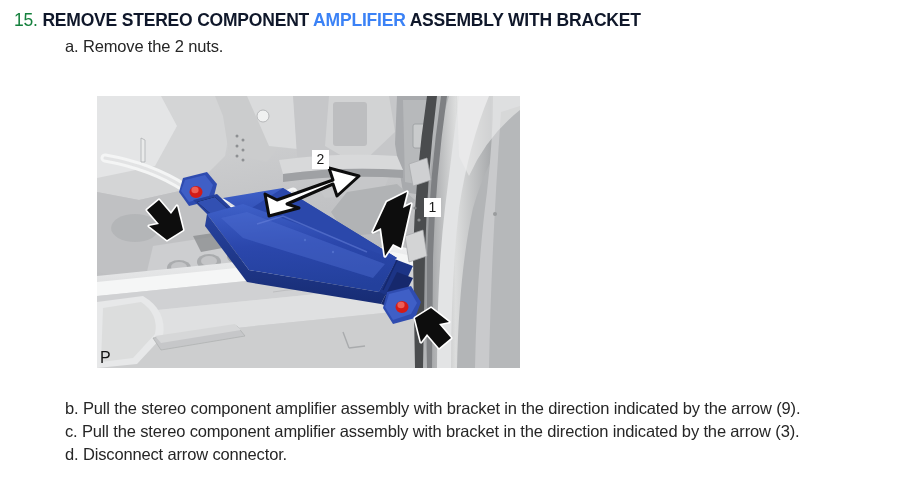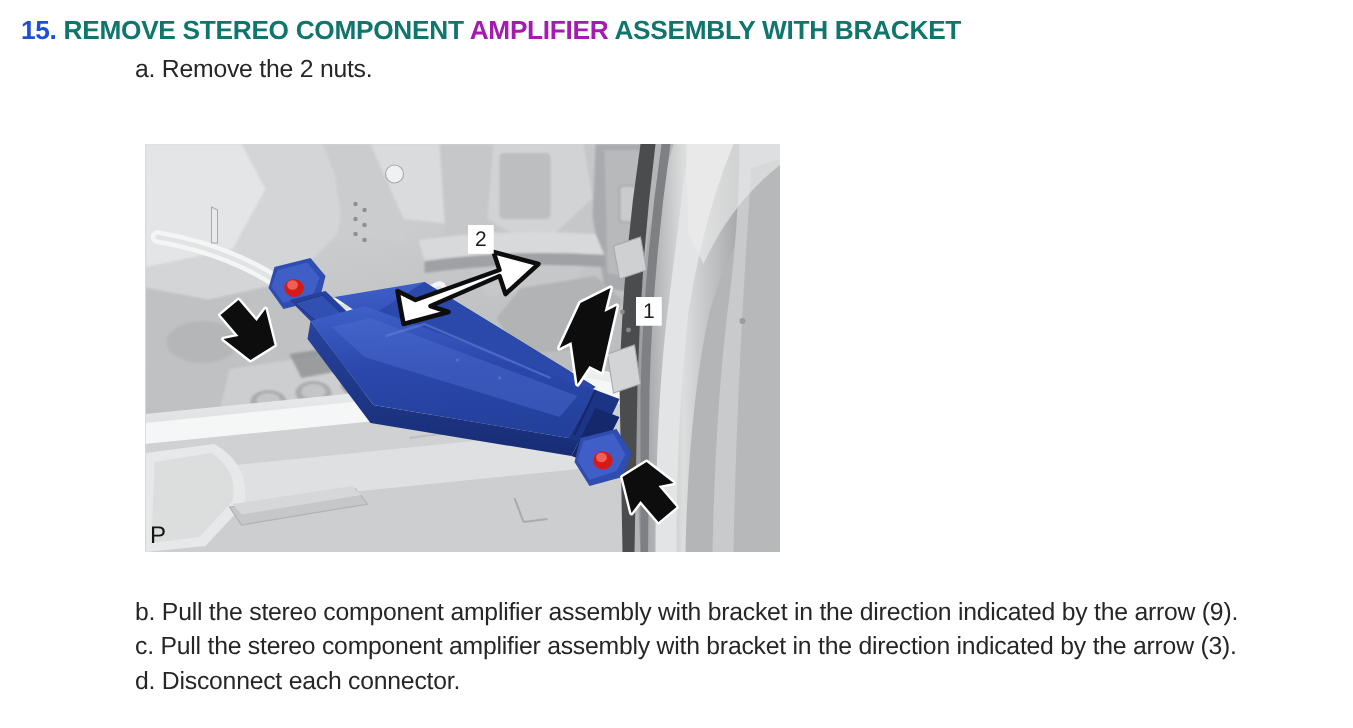--- a/index.html
+++ b/index.html
@@ -20,42 +20,41 @@
   .step-heading {
     position: absolute;
     left: 14px;
     top: 9px;
     font-size: 17.5px;
     line-height: 22px;
     white-space: nowrap;
     letter-spacing: -0.2px;
   }
   .step-num {
-    font-weight: 700;
-    color: #1d4ed8;
+    font-weight: 400;
+    color: #15803d;
   }
   .step-title {
     font-weight: 700;
-    color: #0f766e;
+    color: #0f172a;
   }
   .hl-blue {
     font-weight: 700;
-    color: #a21caf;
+    color: #3b82f6;
   }
 
   
   .substep {
     position: absolute;
     left: 65px;
     font-size: 16.5px;
     line-height: 21px;
     color: #262626;
     white-space: nowrap;
     letter-spacing: -0.15px;
-    margin-left: 25px;
   }
   .substep-a { top: 36px; }
   .substep-b { top: 398px; }
   .substep-c { top: 421px; }
   .substep-d { top: 444px; }
 
   
   .figure {
     position: absolute;
     left: 97px;
@@ -296,13 +295,13 @@
   </svg>
 
   <div class="callout callout-2">2</div>
   <div class="callout callout-1">1</div>
 
   <div class="fig-letter">P</div>
 </div>
 
 <div class="substep substep-b">b. Pull the stereo component amplifier assembly with bracket in the direction indicated by the arrow (9).</div>
 <div class="substep substep-c">c. Pull the stereo component amplifier assembly with bracket in the direction indicated by the arrow (3).</div>
-<div class="substep substep-d">d. Disconnect each connector.</div>
+<div class="substep substep-d">d. Disconnect arrow connector.</div>
 
 </body></html>

